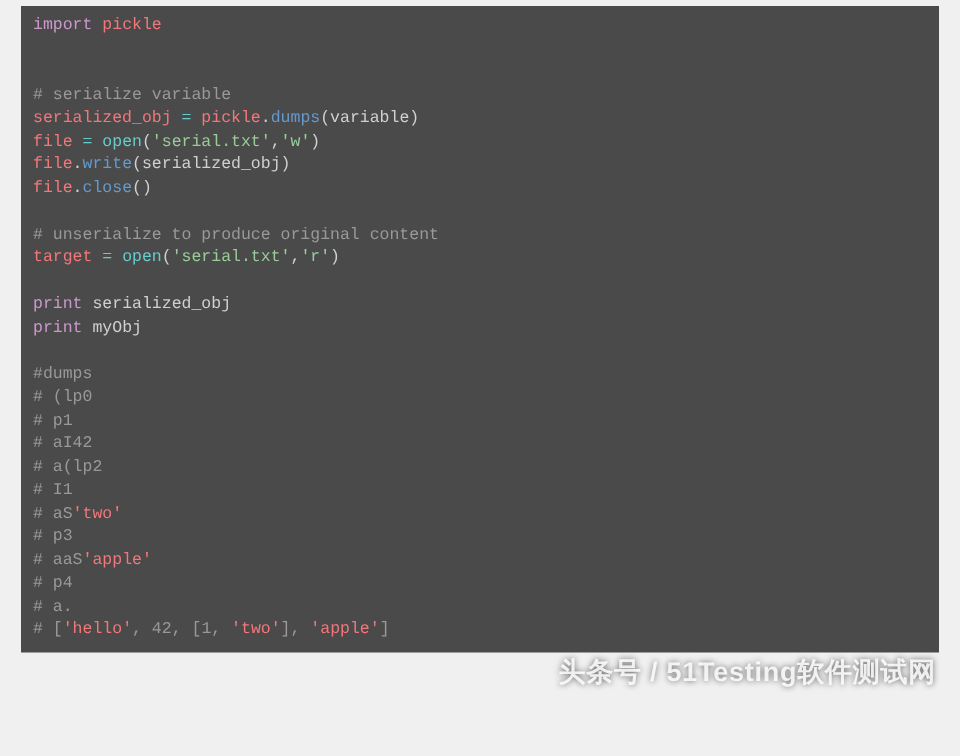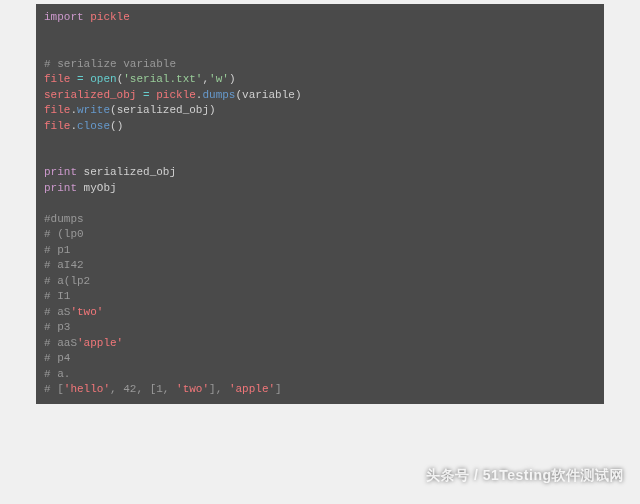--- a/index.html
+++ b/index.html
@@ -10,61 +10,63 @@
     background: #f0f0f0;
     font-family: Consolas, "Courier New", monospace;
     font-size: 11px;
     overflow: hidden;
     position: relative;
   }
   .code-block {
     background: #4a4a4a;
     padding: 6px 8px;
     box-sizing: border-box;
-    width: 568px;
+    width: 612px;
     margin: 4px auto;
     line-height: 15.5px;
     color: #d0d0d0;
   }
   .line { white-space: pre; }
   .kw { color: #cc99cc; }         
   .builtin { color: #66cccc; }    
   .var { color: #f2777a; }        
   .func { color: #6699cc; }       
   .str { color: #99cc99; }        
   .num { color: #f99157; }        
   .op { color: #66cccc; }         
   .punc { color: #d0d0d0; }       
   .comment { color: #999999; }    
   .pink { color: #f2777a; }       
   .watermark {
     position: absolute;
-    bottom: 19px;
+    bottom: 44px;
     right: 16px;
     font-family: "Microsoft YaHei", sans-serif;
-    font-size: 14px;
+    font-size: 18px;
     font-weight: 600;
     color: rgba(255,255,255,0.85);
     text-shadow: 0 0 4px rgba(0,0,0,0.6);
     letter-spacing: 0.5px;
   }
 </style>
 </head>
 <body>
 
 <div class="code-block">
 <div class="line"><span class="kw">import</span> <span class="var">pickle</span></div>
 <div class="line">&nbsp;</div>
 <div class="line">&nbsp;</div>
 <div class="line"><span class="comment"># serialize variable</span></div>
+<div class="line"><span class="var">serialized_obj</span><span class="op"> = </span><span class="var">pickle</span><span class="punc">.</span><span class="func">dumps</span><span class="punc">(variable)</span></div>
 <div class="line"><span class="var">file</span><span class="op"> = </span><span class="builtin">open</span><span class="punc">(</span><span class="str">'serial.txt'</span><span class="punc">,</span><span class="str">'w'</span><span class="punc">)</span></div>
-<div class="line"><span class="var">serialized_obj</span><span class="op"> = </span><span class="var">pickle</span><span class="punc">.</span><span class="func">dumps</span><span class="punc">(variable)</span></div>
 <div class="line"><span class="var">file</span><span class="punc">.</span><span class="func">write</span><span class="punc">(serialized_obj)</span></div>
 <div class="line"><span class="var">file</span><span class="punc">.</span><span class="func">close</span><span class="punc">()</span></div>
 <div class="line">&nbsp;</div>
+<div class="line"><span class="comment"># unserialize to produce original content</span></div>
+<div class="line"><span class="var">target</span><span class="op"> = </span><span class="builtin">open</span><span class="punc">(</span><span class="str">'serial.txt'</span><span class="punc">,</span><span class="str">'r'</span><span class="punc">)</span></div>
 <div class="line">&nbsp;</div>
 <div class="line"><span class="kw">print</span><span> serialized_obj</span></div>
 <div class="line"><span class="kw">print</span><span> myObj</span></div>
 <div class="line">&nbsp;</div>
 <div class="line"><span class="comment">#dumps</span></div>
 <div class="line"><span class="comment"># (lp0</span></div>
 <div class="line"><span class="comment"># p1</span></div>
 <div class="line"><span class="comment"># aI42</span></div>
 <div class="line"><span class="comment"># a(lp2</span></div>
 <div class="line"><span class="comment"># I1</span></div>

